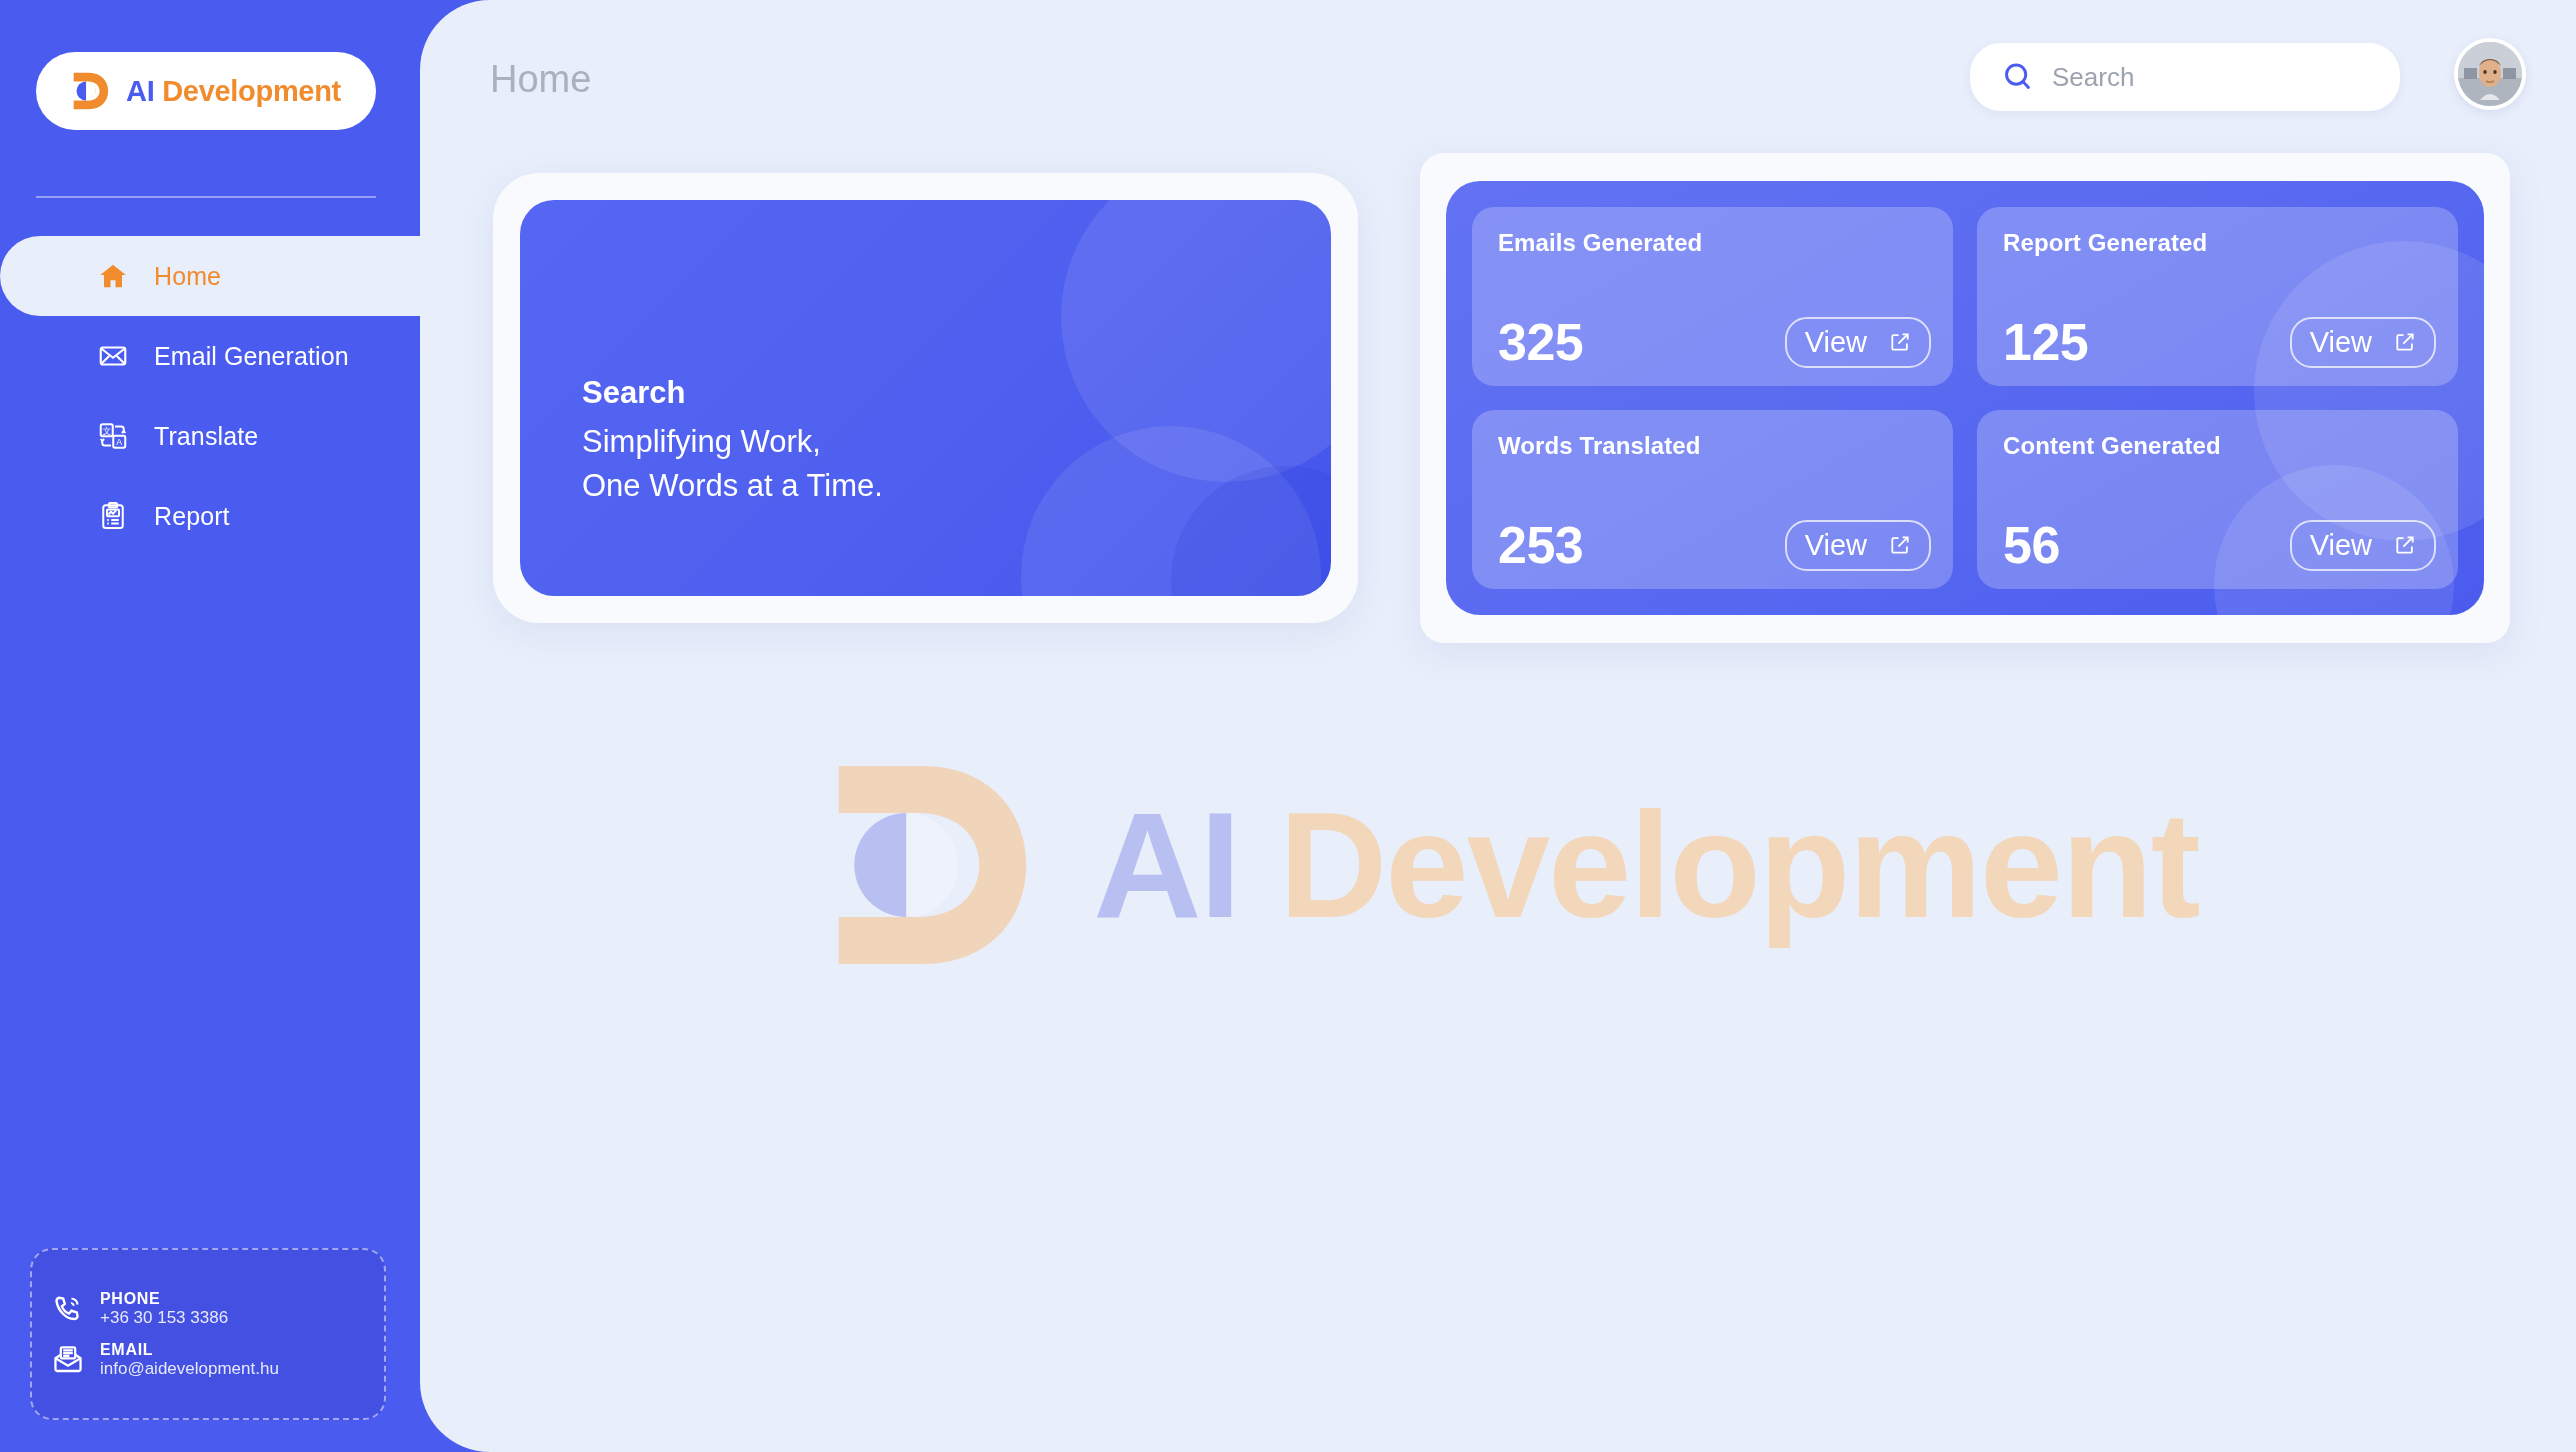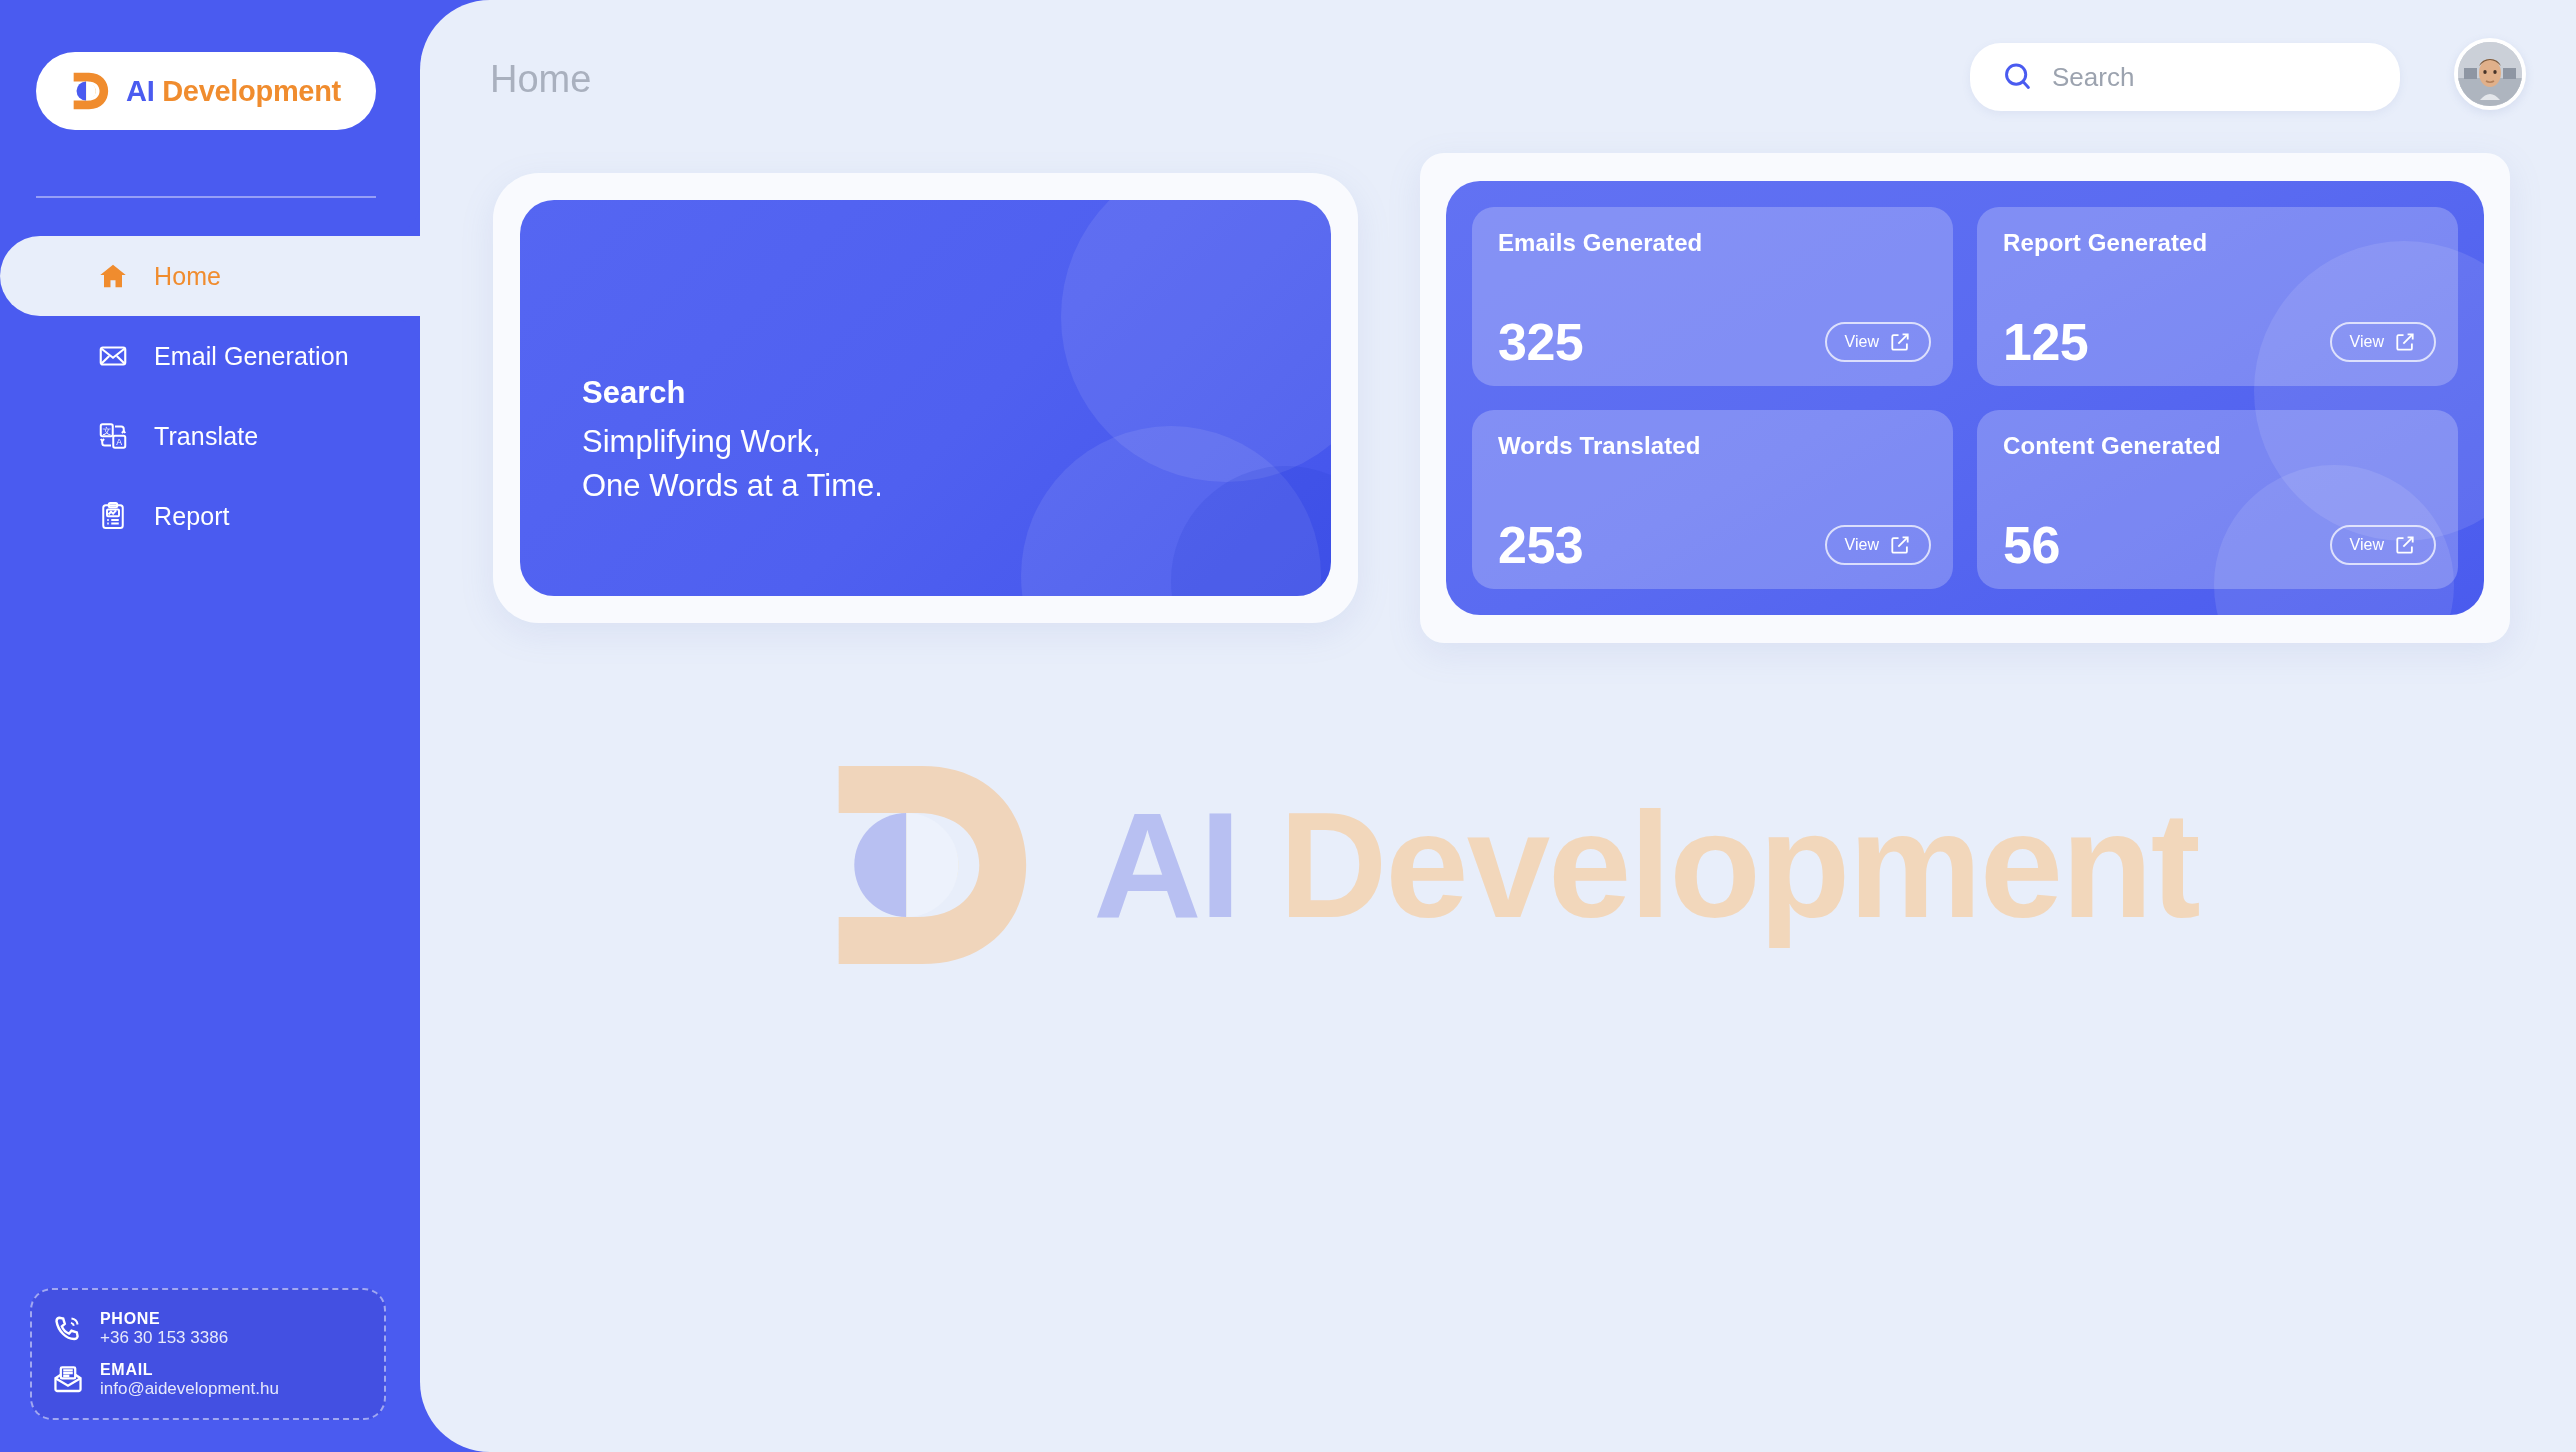--- a/index.html
+++ b/index.html
@@ -54,21 +54,21 @@
   .nav-item.active::before,
   .nav-item.active::after {
     content:""; position:absolute; right:0; width:34px; height:34px;
     background:#4A5BF0; pointer-events:none;
   }
   .nav-item.active::before { top:-34px; border-bottom-right-radius:34px; }
   .nav-item.active::after  { bottom:-34px; border-top-right-radius:34px; }
 
   
   #contact-box {
-    position:absolute; left:30px; bottom:32px; width:356px; height:132px;
+    position:absolute; left:30px; bottom:32px; width:356px; height:172px;
     border:2px dashed rgba(255,255,255,0.5); border-radius:22px;
     background:#4350E2; padding:18px 20px;
     display:flex; flex-direction:column; justify-content:center; gap:14px;
   }
   .contact-row { display:flex; align-items:center; gap:16px; }
   .contact-icon { width:32px; height:32px; flex:0 0 auto; }
   .contact-lines { display:flex; flex-direction:column; line-height:1.12; }
   .contact-label { font-size:16px; font-weight:bold; color:#ffffff; letter-spacing:0.7px; }
   .contact-value { font-size:17px; color:#E6E9FB; }
 
@@ -139,23 +139,23 @@
     position:relative; background:rgba(255,255,255,0.23);
     border-radius:22px; padding:22px 26px; overflow:hidden;
   }
   .stat-title { font-size:24px; font-weight:bold; color:#ffffff; letter-spacing:0.1px; }
   .stat-bottom {
     position:absolute; left:26px; right:22px; bottom:18px;
     display:flex; align-items:center; justify-content:space-between;
   }
   .stat-value { font-size:52px; font-weight:bold; color:#ffffff; line-height:1; letter-spacing:-0.5px; }
   .view-btn {
-    display:flex; align-items:center; gap:10px; cursor:pointer;
+    display:flex; align-items:center; gap:22px; cursor:pointer;
     border:2px solid rgba(255,255,255,0.72); border-radius:22px;
-    padding:7px 18px; color:#ffffff; font-size:16px;
+    padding:7px 18px; color:#ffffff; font-size:29px;
   }
 
   
   #watermark {
     position:absolute; left:0; right:0; top:700px; height:330px;
     display:flex; align-items:center; justify-content:center; gap:46px;
     pointer-events:none;
   }
   #wm-mark { width:250px; height:250px; flex:0 0 auto; }
   #wm-text { font-size:150px; font-weight:bold; letter-spacing:-2px; white-space:nowrap; }

